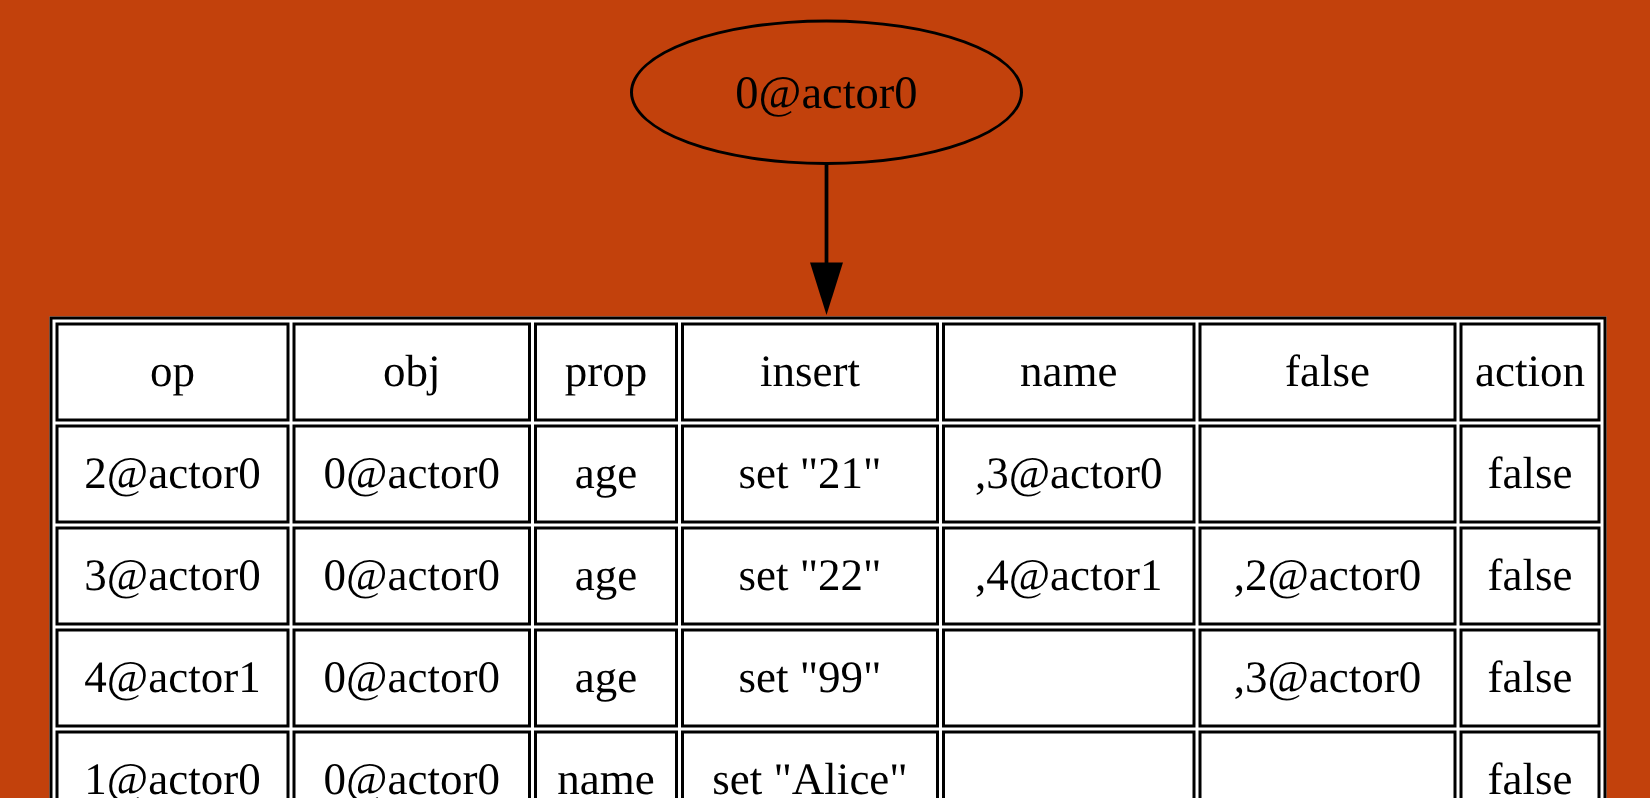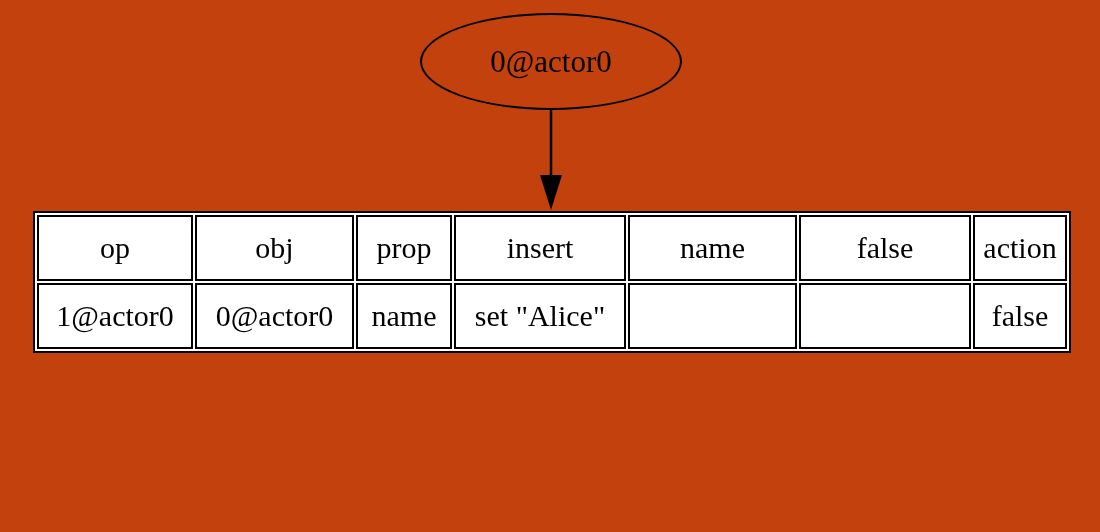--- a/index.html
+++ b/index.html
@@ -101,20 +101,47 @@
           <th>obj</th>
           <th>prop</th>
           <th>insert</th>
           <th>name</th>
           <th>false</th>
           <th>action</th>
         </tr>
       </thead>
       <tbody>
         <tr>
+          <td>2@actor0</td>
+          <td>0@actor0</td>
+          <td>age</td>
+          <td>set "21"</td>
+          <td>,3@actor0</td>
+          <td></td>
+          <td>false</td>
+        </tr>
+        <tr>
+          <td>3@actor0</td>
+          <td>0@actor0</td>
+          <td>age</td>
+          <td>set "22"</td>
+          <td>,4@actor1</td>
+          <td>,2@actor0</td>
+          <td>false</td>
+        </tr>
+        <tr>
+          <td>4@actor1</td>
+          <td>0@actor0</td>
+          <td>age</td>
+          <td>set "99"</td>
+          <td></td>
+          <td>,3@actor0</td>
+          <td>false</td>
+        </tr>
+        <tr>
           <td>1@actor0</td>
           <td>0@actor0</td>
           <td>name</td>
           <td>set "Alice"</td>
           <td></td>
           <td></td>
           <td>false</td>
         </tr>
       </tbody>
     </table>

